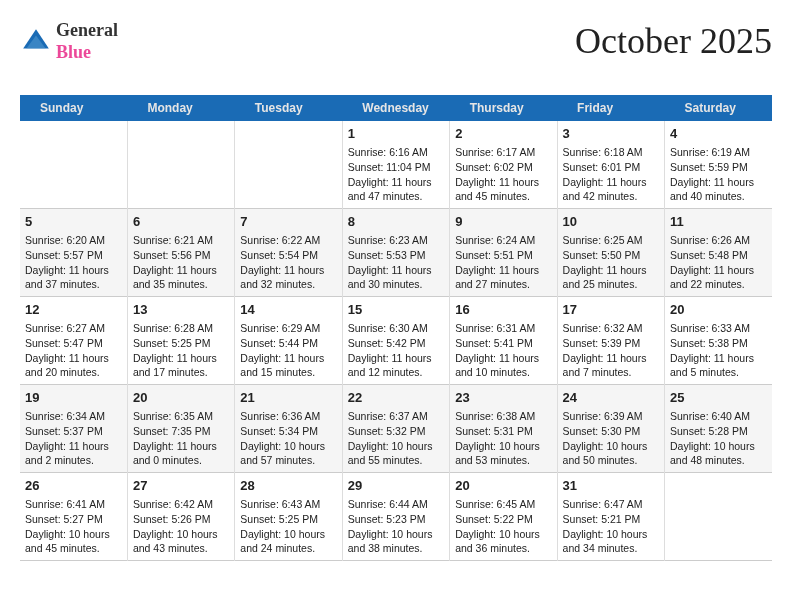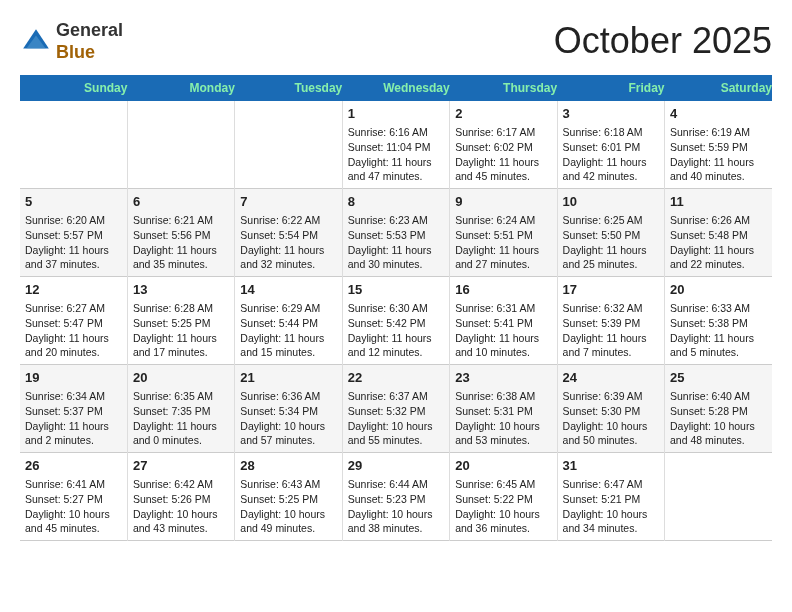--- a/index.html
+++ b/index.html
@@ -7,33 +7,34 @@
       font-family: Arial, sans-serif;
       background: #fff;
       width: 792px;
       min-height: 612px;
       padding: 20px;
     }
     .header {
       display: flex;
       justify-content: space-between;
       align-items: flex-start;
-      margin-bottom: 12px;
+      margin-bottom: 32px;
+      font-family: Liberation Serif, serif;
     }
     .logo {
       display: flex;
       align-items: center;
     }
     .logo-text {
       font-size: 18px;
       font-weight: bold;
       line-height: 1.2;
     }
     .logo-general { color: #333; }
-    .logo-blue { color: #a16207; }
+    .logo-blue { color: #ec4899; }
     .logo-icon {
       width: 32px;
       height: 32px;
       margin-right: 4px;
     }
     .title-block {
       text-align: right;
     }
     .month-title {
       font-size: 36px;
@@ -44,23 +45,23 @@
       font-size: 14px;
       color: #444;
     }
     table {
       width: 100%;
       border-collapse: collapse;
       font-size: 11px;
     }
     thead tr th {
       background-color: #1a6bb5;
-      color: #86efac;
-      padding: 6px 0;
-      text-align: right;
+      color: #e5e5e5;
+      padding: 6px 20px;
+      text-align: left;
       font-size: 12px;
       font-weight: bold;
     }
     tbody tr {
       border-bottom: 1px solid #ccc;
     }
     tbody tr:nth-child(even) {
       background-color: #f5f5f5;
     }
     td {
@@ -313,21 +314,21 @@
           <div>Sunrise: 6:42 AM</div>
           <div>Sunset: 5:26 PM</div>
           <div>Daylight: 10 hours</div>
           <div>and 43 minutes.</div>
         </td>
         <td>
           <span class="day-number">28</span>
           <div>Sunrise: 6:43 AM</div>
           <div>Sunset: 5:25 PM</div>
           <div>Daylight: 10 hours</div>
-          <div>and 49 minutes.</div>
+          <div>and 24 minutes.</div>
         </td>
         <td>
           <span class="day-number">29</span>
           <div>Sunrise: 6:44 AM</div>
           <div>Sunset: 5:23 PM</div>
           <div>Daylight: 10 hours</div>
           <div>and 38 minutes.</div>
         </td>
         <td>
           <span class="day-number">20</span>

